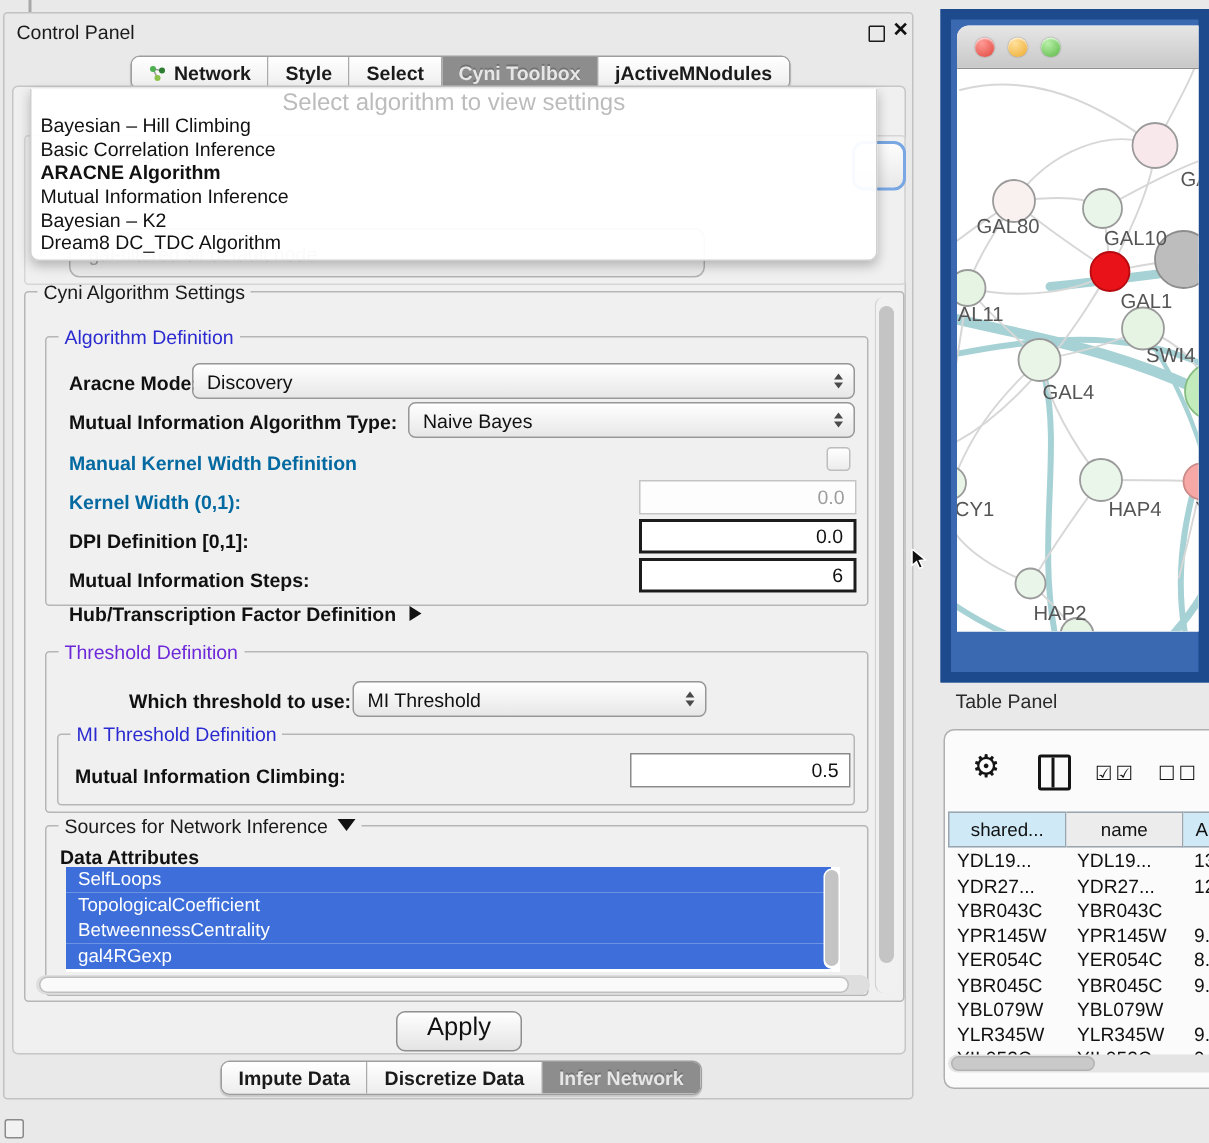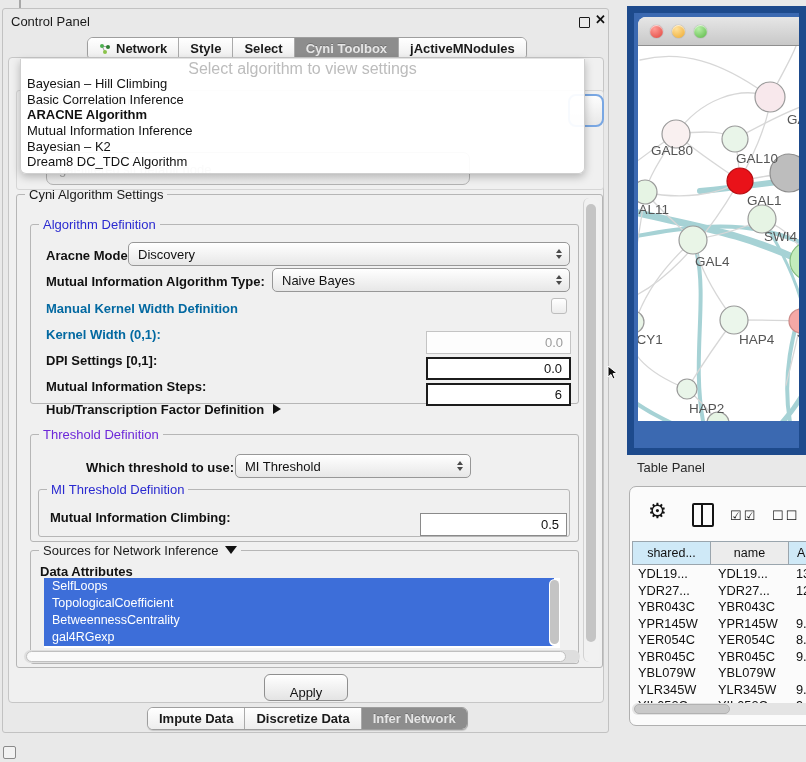--- a/index.html
+++ b/index.html
@@ -37,37 +37,37 @@
   .t-blue{color:#2a2ad0;}.t-green{color:#6d28d9;}.t-plain{color:#1a1a1a;}
   .lbl{position:absolute;font-size:13px;font-weight:bold;color:#111;white-space:nowrap;}
   .lbl.gray{color:#0369a1;}
   .combo{position:absolute;height:24px;border:1px solid #979797;border-radius:5px;background:linear-gradient(#ffffff,#e7e7e7);
          font-size:13px;color:#111;display:flex;align-items:center;padding:0 20px 0 9px;box-sizing:border-box;}
   .spin{position:absolute;right:7px;top:50%;transform:translateY(-50%);display:flex;flex-direction:column;gap:2px;}
   .spin i{display:block;width:0;height:0;border-left:3.5px solid transparent;border-right:3.5px solid transparent;}
   .spin .up{border-bottom:4.5px solid #4a4a4a;}
   .spin .dn{border-top:4.5px solid #4a4a4a;}
   .field{position:absolute;height:23px;background:#fff;border:1px solid #8a8a8a;font-size:13px;color:#111;
-         display:flex;align-items:center;justify-content:flex-end;padding:0 7px;box-sizing:border-box;margin-top:11px;}
+         display:flex;align-items:center;justify-content:flex-end;padding:0 7px;box-sizing:border-box;}
   .field.strong{border:2px solid #1c1c1c;}
   .field.disabled{border:1px solid #c4c4c4;color:#9c9c9c;background:#fdfdfd;}
   .checkbox{position:absolute;width:14px;height:14px;border:1px solid #bdbdbd;border-radius:3px;background:linear-gradient(#fff,#ececec);}
   .tri-right{display:inline-block;width:0;height:0;border-top:5px solid transparent;border-bottom:5px solid transparent;
              border-left:8px solid #111;margin-left:9px;}
   .tri-down{display:inline-block;width:0;height:0;border-left:6px solid transparent;border-right:6px solid transparent;
             border-top:8px solid #111;margin-left:6px;vertical-align:1px;}
   .vscroll{position:absolute;background:#f1f1f1;border-left:1px solid #d2d2d2;border-radius:6px;}
   .vthumb{position:absolute;background:#c4c4c4;border-radius:5px;}
   .hscroll{position:absolute;background:#dedede;border-radius:7px;}
   .hthumb{position:absolute;background:#fafafa;border:1px solid #c0c0c0;border-radius:6px;box-sizing:border-box;}
   #attrlist{position:absolute;left:35px;top:520px;width:516px;height:70px;background:#fff;}
   #attrlist .item{height:17px;line-height:17px;font-size:12.5px;color:#fff;background:#3d6ed9;padding-left:8px;
                   width:calc(100% - 14px);white-space:nowrap;overflow:hidden;}
   .applybtn{position:absolute;left:255px;top:616px;width:82px;height:25px;border:1px solid #8f8f8f;border-radius:6px;
-            background:linear-gradient(#ffffff,#e4e4e4);font-size:13px;color:#111;display:flex;align-items:flex-end;justify-content:center;}
+            background:linear-gradient(#ffffff,#e4e4e4);font-size:17px;color:#111;display:flex;align-items:flex-start;justify-content:center;}
   
   #netframe{position:absolute;left:627px;top:6px;width:179px;height:449px;background:#3b69b1;
             border:7px solid #1d4a8c;box-sizing:border-box;overflow:hidden;}
   #netwin{position:absolute;left:4px;top:4px;width:200px;height:404px;background:#fff;border-top-left-radius:8px;}
   #nettitle{position:absolute;left:0;top:0;width:100%;height:29px;border-top-left-radius:8px;
             background:linear-gradient(#e6e6e6,#c8c8c8);border-bottom:1px solid #8f8f8f;display:flex;align-items:center;padding-left:12px;gap:9px;box-sizing:border-box;}
   .tl{width:13px;height:13px;border-radius:50%;box-shadow:inset 0 1px 1px rgba(255,255,255,.7),0 0 1px rgba(0,0,0,.5);}
   .tl.red{background:radial-gradient(circle at 35% 30%,#ff9a94,#e0443c);}
   .tl.yel{background:radial-gradient(circle at 35% 30%,#ffe09a,#eda92d);}
   .tl.grn{background:radial-gradient(circle at 35% 30%,#b8f0a8,#58b643);}
@@ -176,21 +176,21 @@
         <span>Naive Bayes</span>
         <span class="spin">
             <i class="up"></i>
             <i class="dn"></i>
           </span>
       </div>
       <div class="lbl gray" style="left:37px;top:243px;">Manual Kernel Width Definition</div>
       <div class="checkbox" style="left:542px;top:240px;"></div>
       <div class="lbl gray" style="left:37px;top:269px;">Kernel Width (0,1):</div>
       <div class="field disabled" style="left:417px;top:262px;width:145px;">0.0</div>
-      <div class="lbl" style="left:37px;top:295px;">DPI Settings [0,1]:</div>
+      <div class="lbl" style="left:37px;top:295px;">DPI Definition [0,1]:</div>
       <div class="field strong" style="left:417px;top:288px;width:145px;">0.0</div>
       <div class="lbl" style="left:37px;top:321px;">Mutual Information Steps:</div>
       <div class="field strong" style="left:417px;top:314px;width:145px;">6</div>
 
       <div class="lbl" style="left:37px;top:344px;">
         <span>Hub/Transcription Factor Definition</span><span class="tri-right"></span>
       </div>
 
       <div class="groupbox" style="left:21px;top:376px;width:547px;height:106px;">
         <span class="gtitle t-green">Threshold Definition</span>

